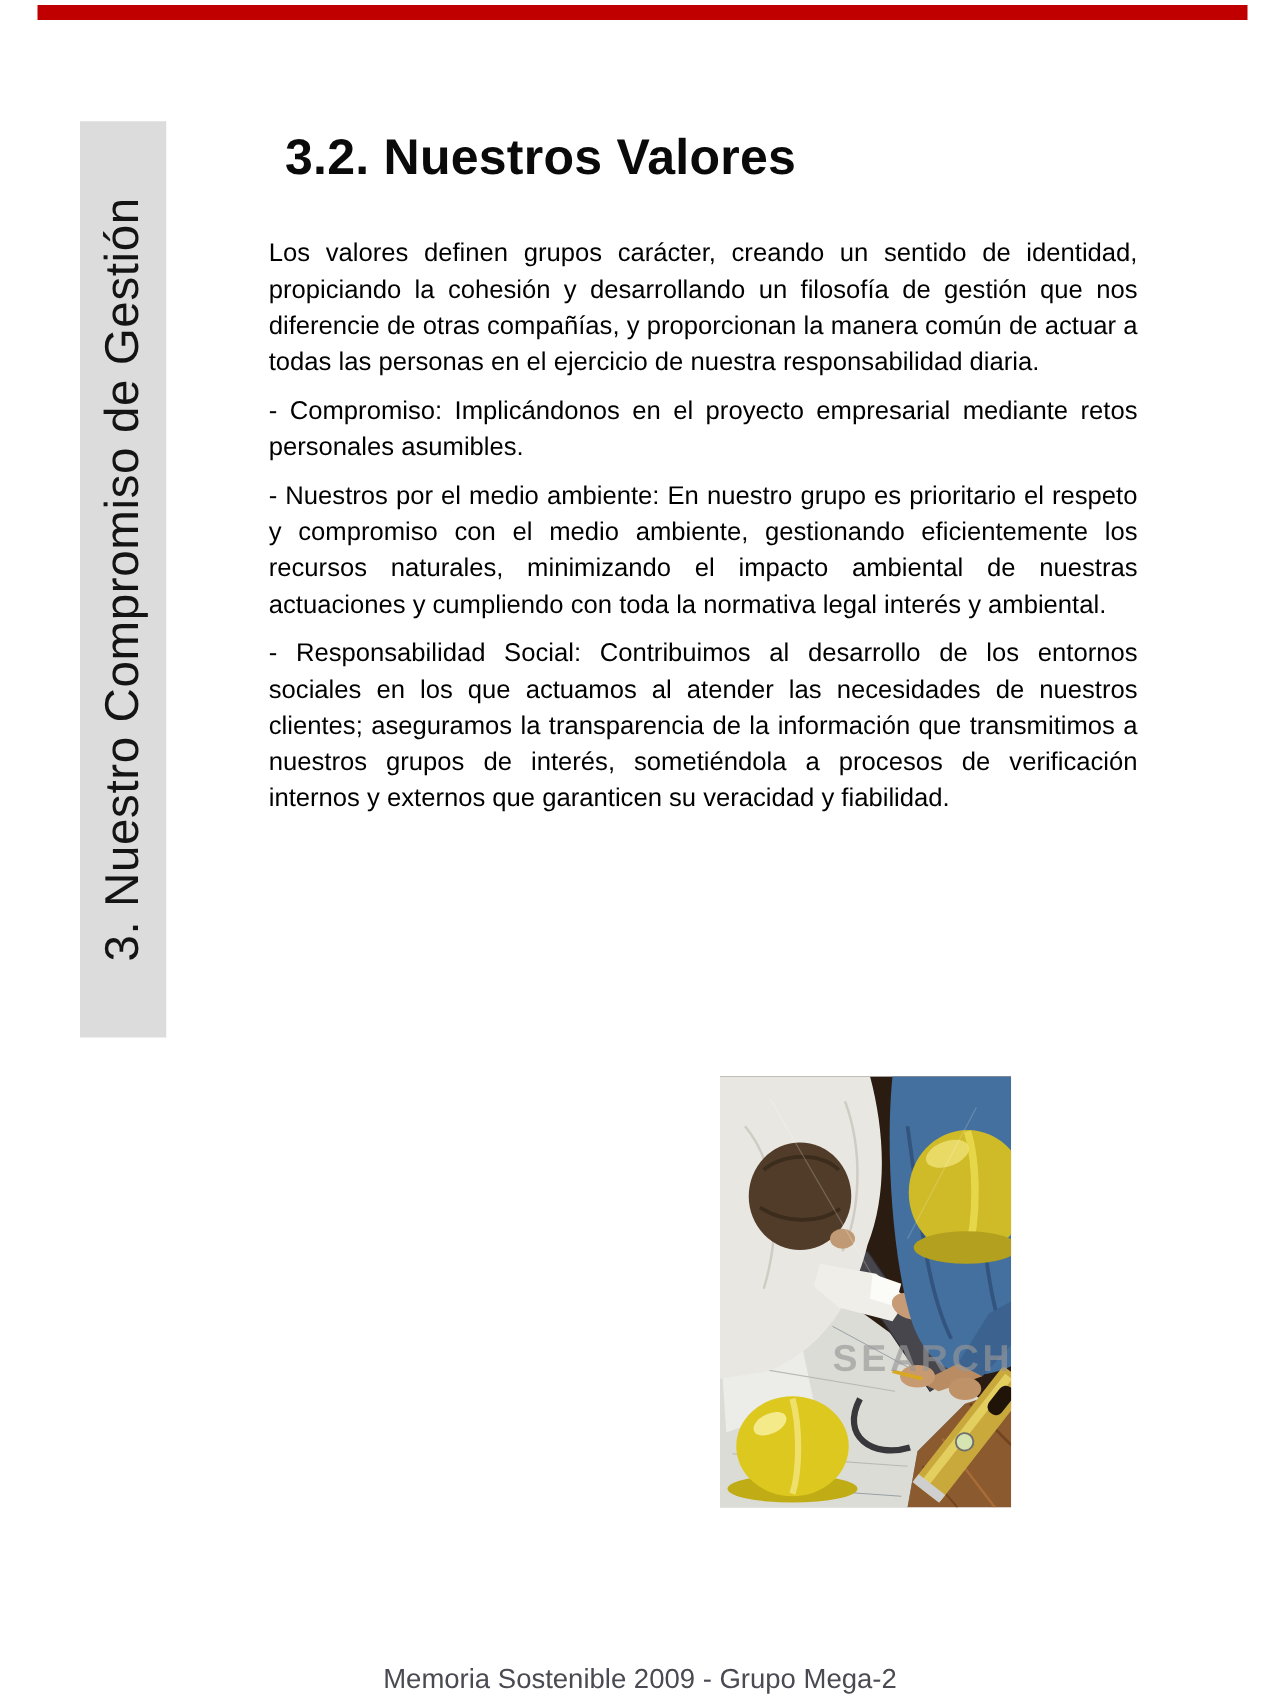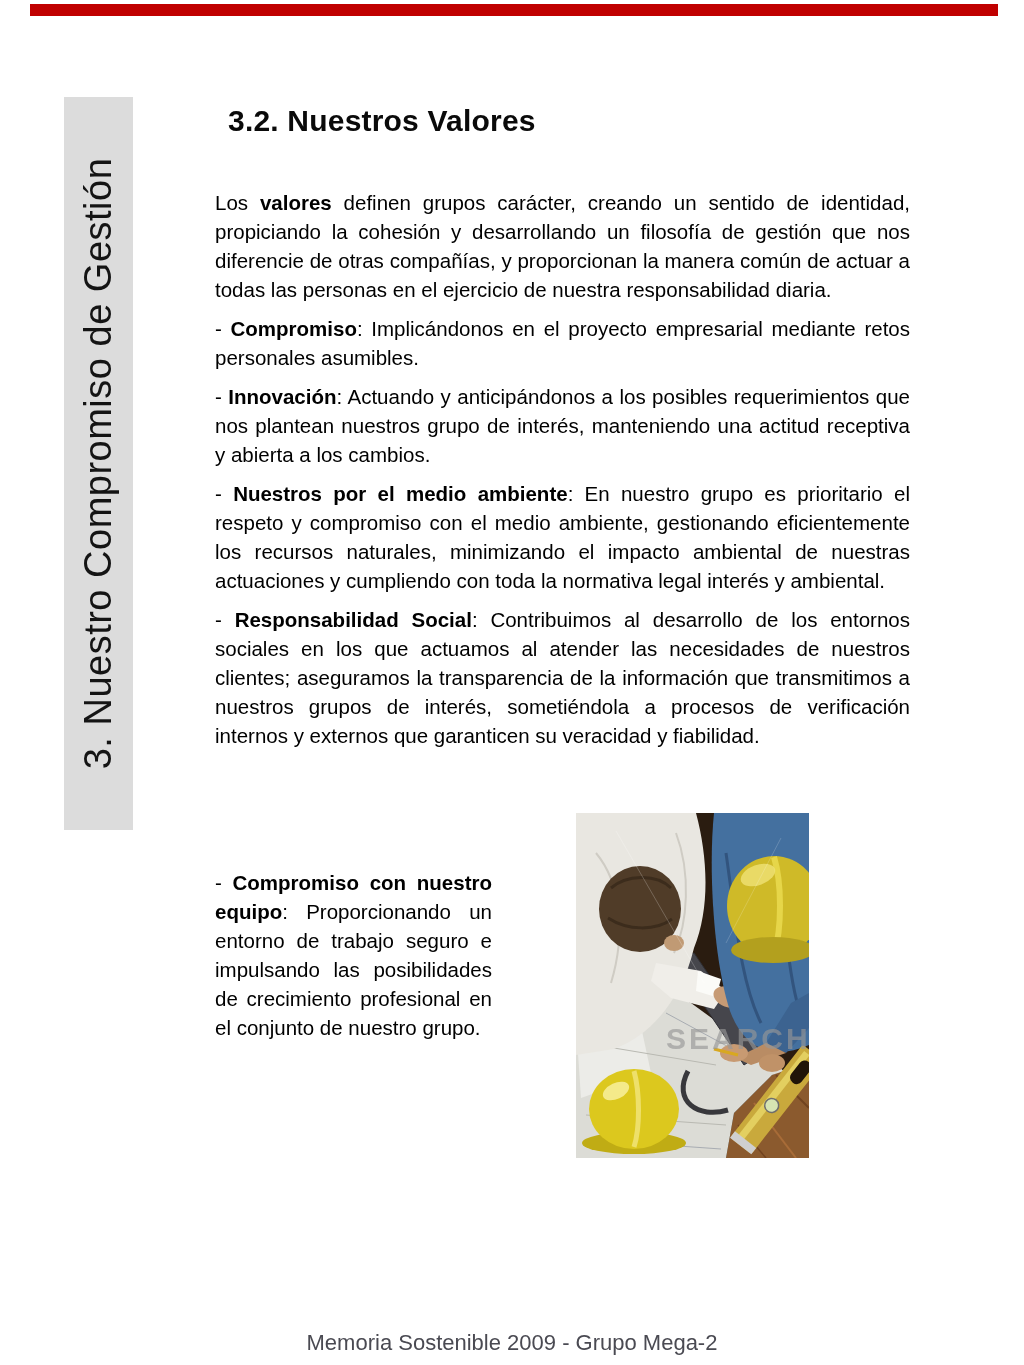--- a/index.html
+++ b/index.html
@@ -30,38 +30,38 @@
     transform-origin:top left;
     line-height:69px;
     text-align:center;
     font-size:38px;
     color:#141414;
     white-space:nowrap;
     letter-spacing:0.5px;
   }
   .page-title {
     position:absolute; left:228px; top:104px;
-    font-size:30px; font-weight:700; color:#0a0a0a;
+    font-size:40px; font-weight:700; color:#0a0a0a;
     letter-spacing:0.2px;
   }
   .body-paragraphs {
     position:absolute; left:215px; top:178px; width:695px;
     font-size:20.5px; line-height:29px;
     text-align:justify;
   }
   .body-paragraphs p { margin-top:10px; }
   .body-paragraphs p + p { }
   .lower-col {
     position:absolute; left:215px; top:868px; width:277px;
     font-size:20.5px; line-height:29px;
     text-align:justify;
   }
-  .b { font-weight:700; }
+  .b { font-weight:400; }
   .photo-frame {
-    position:absolute; left:576px; top:813px;
+    position:absolute; left:576px; top:861px;
     width:233px; height:345px;
     overflow:hidden;
   }
   .photo-frame svg { display:block; width:100%; height:100%; }
   .footer {
     position:absolute; left:0; top:1330px; width:1024px;
     text-align:center;
     font-size:22px; color:#4a4a52;
   }
 </style>
@@ -73,28 +73,24 @@
   <div class="top-bar"></div>
 
   <div class="sidebar-tab"></div>
   <div class="sidebar-label">3. Nuestro Compromiso de Gestión</div>
 
   <h1 class="page-title">3.2. Nuestros Valores</h1>
 
   <div class="body-paragraphs">
       <p><span>Los </span><span class="b">valores</span><span> definen grupos carácter, creando un sentido de identidad, propiciando la cohesión y desarrollando un filosofía de gestión que nos diferencie de otras compañías, y proporcionan la manera común de actuar a todas las personas en el ejercicio de nuestra responsabilidad diaria.</span></p>
       <p><span>- </span><span class="b">Compromiso</span><span>: Implicándonos en el proyecto empresarial mediante retos personales asumibles.</span></p>
-      <p><span>- </span><span class="b">Innovación</span><span>: Actuando y anticipándonos a los posibles requerimientos que nos plantean nuestros grupo de interés, manteniendo una actitud receptiva y abierta a los cambios.</span></p>
       <p><span>- </span><span class="b">Nuestros por el medio ambiente</span><span>: En nuestro grupo es prioritario el respeto y compromiso con el medio ambiente, gestionando eficientemente los recursos naturales, minimizando el impacto ambiental de nuestras actuaciones y cumpliendo con toda la normativa legal interés y ambiental.</span></p>
       <p><span>- </span><span class="b">Responsabilidad Social</span><span>: Contribuimos al desarrollo de los entornos sociales en los que actuamos al atender las necesidades de nuestros clientes; aseguramos la transparencia de la información que transmitimos a nuestros grupos de interés, sometiéndola a procesos de verificación internos y externos que garanticen su veracidad y fiabilidad.</span></p>
     </div>
 
-  <div class="lower-col">
-      <p><span>- </span><span class="b">Compromiso con nuestro equipo</span><span>: Proporcionando un entorno de trabajo seguro  e impulsando las posibilidades de crecimiento profesional en el conjunto de nuestro grupo.</span></p>
-    </div>
 
   <div class="photo-frame">
     <svg viewBox="0 0 233 345" preserveAspectRatio="none">
 
       <rect x="0" y="0" width="233" height="345" fill="#2a1c10"></rect>
 
       <polygon points="150,345 233,345 233,245 196,262 158,300" fill="#8b5a2e"></polygon>
       <line x1="200" y1="262" x2="233" y2="295" stroke="#71431f" stroke-width="2"></line>
       <line x1="178" y1="290" x2="220" y2="345" stroke="#a86c38" stroke-width="2"></line>
       <line x1="162" y1="312" x2="190" y2="345" stroke="#71431f" stroke-width="1.5"></line>

